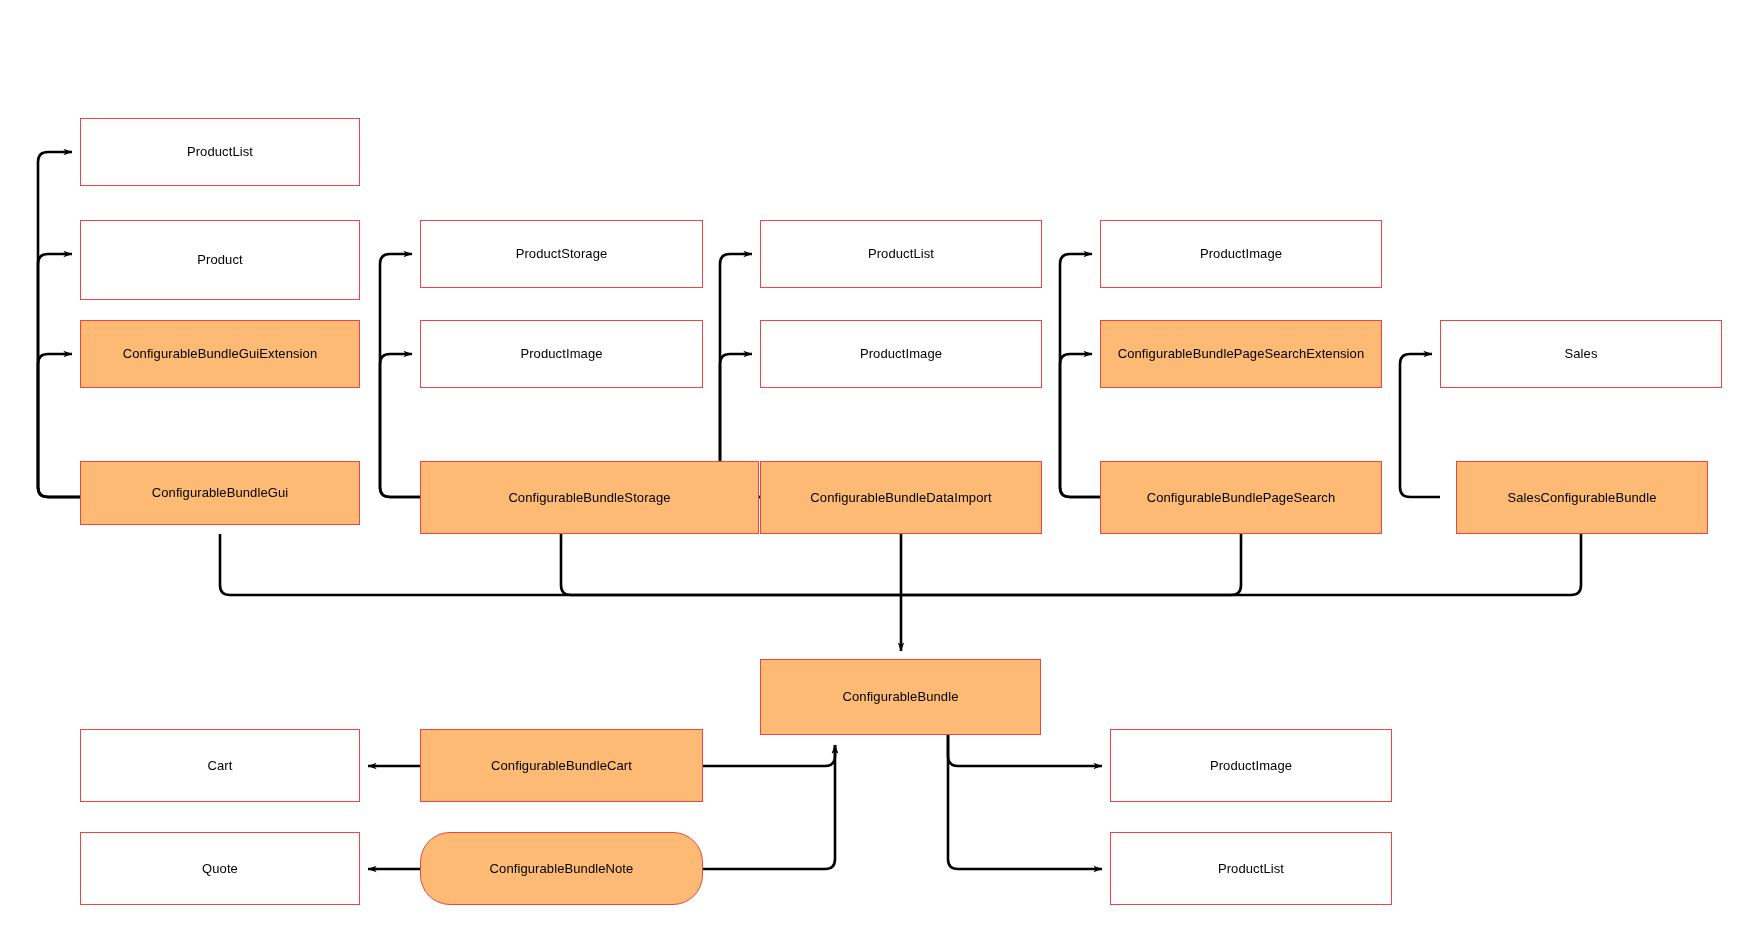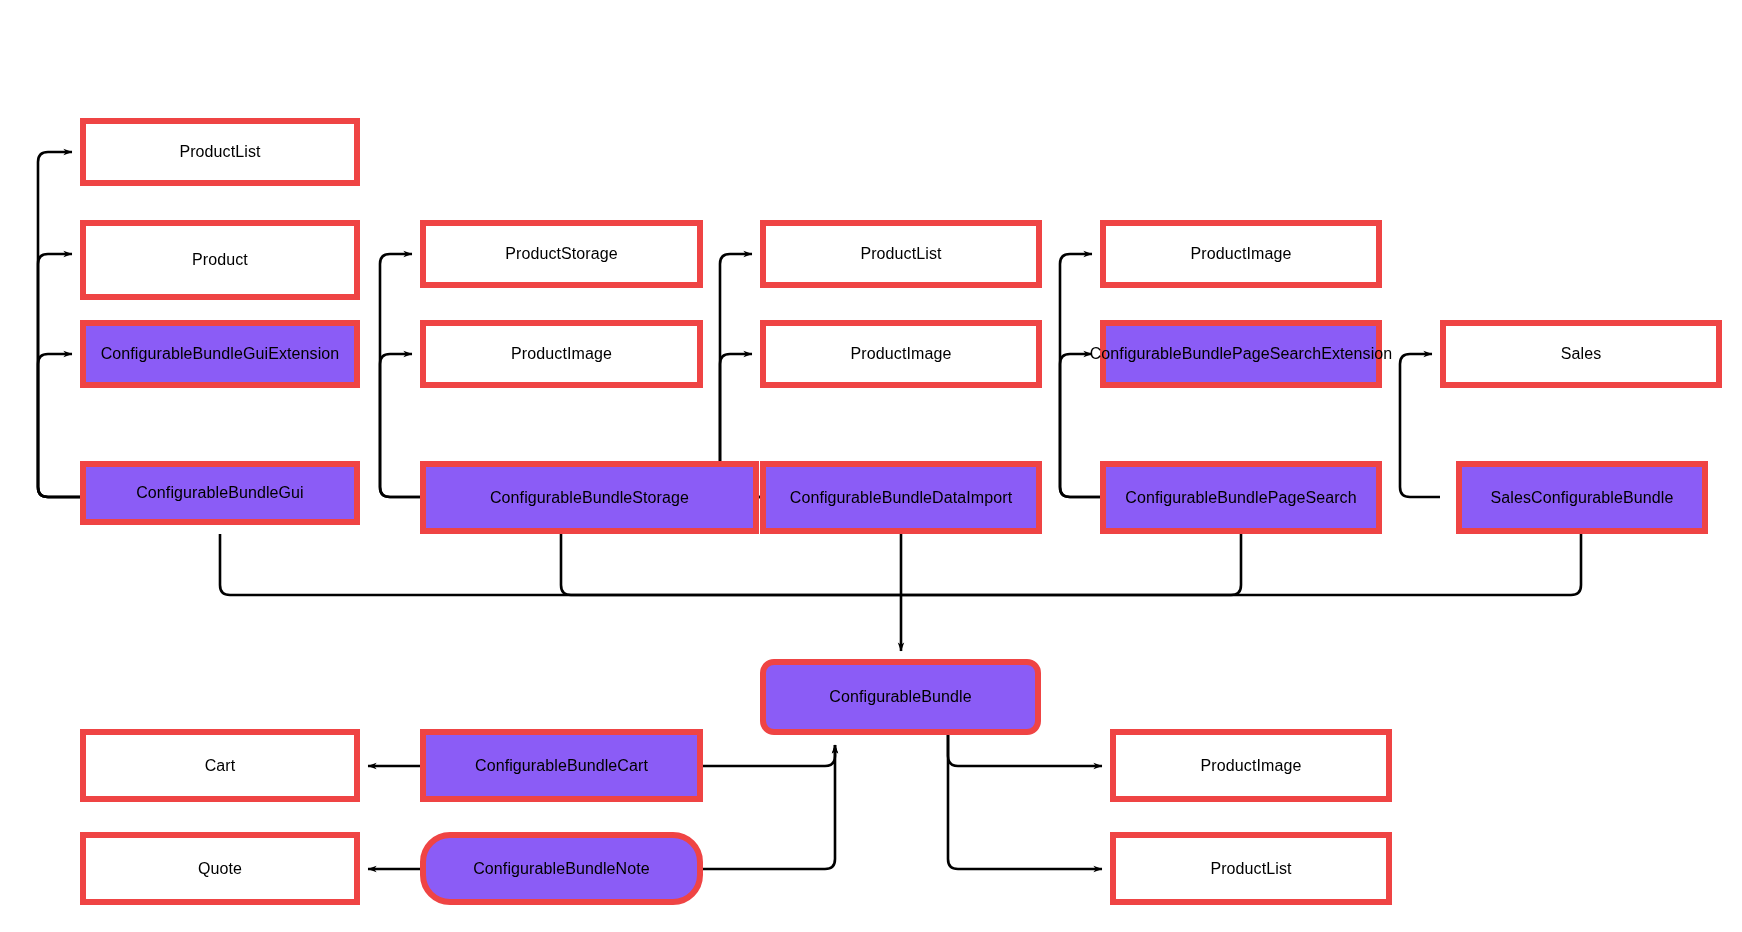--- a/index.html
+++ b/index.html
@@ -1,20 +1,20 @@
 <!DOCTYPE html>
 <html><head>
 <meta charset="utf-8">
 <style>
   html,body{margin:0;padding:0;background:#ffffff;}
   body{font-family:"Liberation Sans", sans-serif;}
   #canvas{position:relative;width:1742px;height:932px;background:#ffffff;overflow:hidden;}
-  .node{position:absolute;box-sizing:border-box;border:6px solid #ef4444;display:flex;align-items:center;justify-content:center;text-align:center;font-size:16px;color:#000000;line-height:1.2;letter-spacing:0.1px;}
+  .node{position:absolute;box-sizing:border-box;border:1px solid #ef4444;display:flex;align-items:center;justify-content:center;text-align:center;font-size:13px;color:#000000;line-height:1.2;letter-spacing:0.1px;}
   .node.plain{background:#ffffff;}
-  .node.hl{background:#8b5cf6;text-align:center;}
+  .node.hl{background:#fdba74;text-align:center;}
   svg.edges{position:absolute;left:0;top:0;width:1742px;height:932px;pointer-events:none;}
 </style>
 </head>
 <body>
 
 <div id="canvas">
 
   <svg class="edges" viewBox="0 0 1742 932">
     <defs>
       <marker id="arrow" markerWidth="10" markerHeight="10" refX="8.6" refY="3.6" orient="auto" markerUnits="userSpaceOnUse">
@@ -103,21 +103,21 @@
       <span>ConfigurableBundlePageSearch</span>
     </div>
 
   <div class="node plain" style="left:1440px;top:320px;width:282px;height:68px;text-align:right;">
       <span>Sales</span>
     </div>
   <div class="node hl" style="left:1440px;top:461px;width:252px;height:73px;margin-left:16px;">
       <span>SalesConfigurableBundle</span>
     </div>
 
-  <div class="node hl" style="left:760px;top:659px;width:281px;height:76px;border-radius:14px;">
+  <div class="node hl" style="left:760px;top:659px;width:281px;height:76px;">
       <span>ConfigurableBundle</span>
     </div>
 
   <div class="node plain" style="left:80px;top:729px;width:280px;height:73px;">
       <span>Cart</span>
     </div>
   <div class="node plain" style="left:80px;top:832px;width:280px;height:73px;">
       <span>Quote</span>
     </div>
   <div class="node hl" style="left:420px;top:729px;width:283px;height:73px;">

